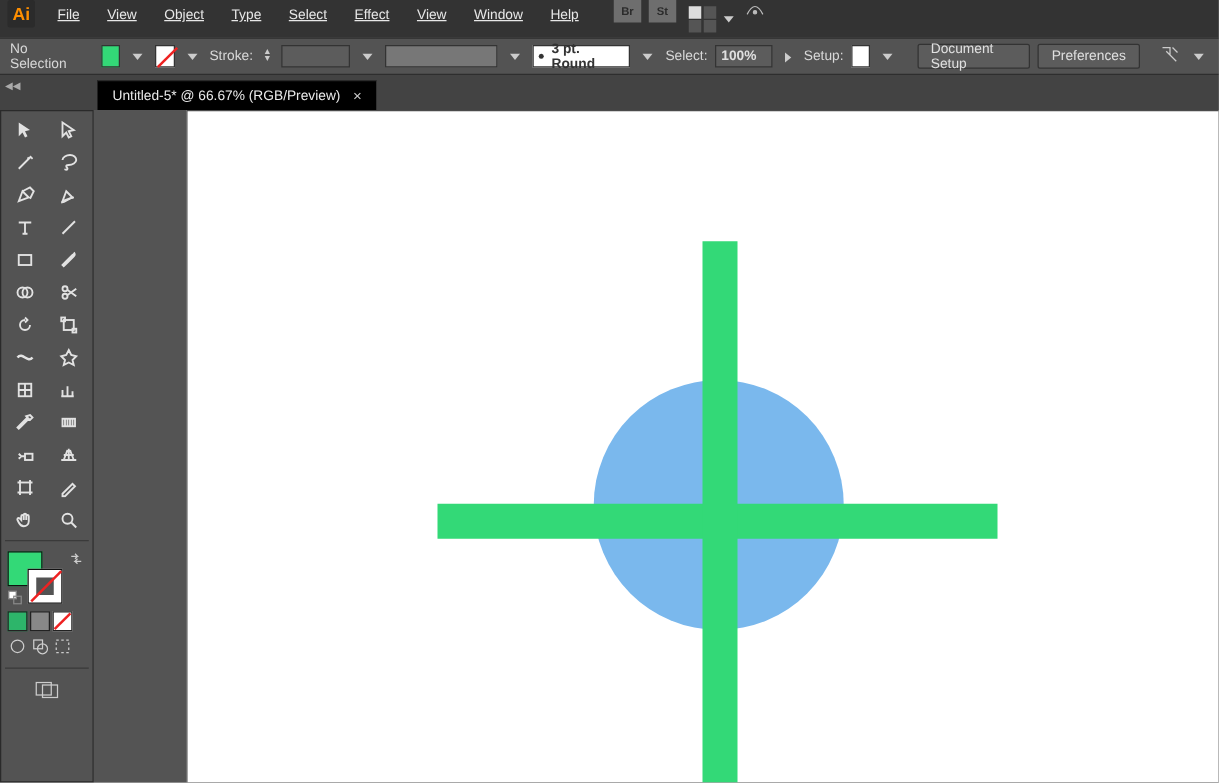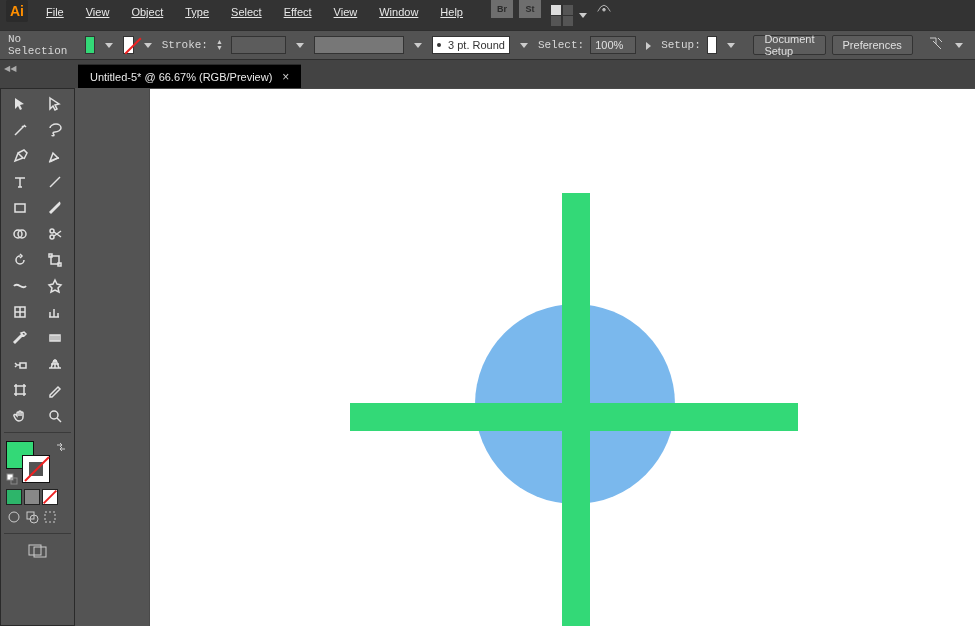--- a/index.html
+++ b/index.html
@@ -13,28 +13,28 @@
 .menu-spacer { flex: 1; }
 .menu-boxicon { width: 22px; height: 18px; background: #6e6e6e; display: flex; align-items: center; justify-content: center; font-size: 9px; font-weight: bold; color: #2b2b2b; margin: 0 2px; }
 .ws-switch { display: flex; align-items: center; margin: 0 6px; gap: 2px; }
 .ws-box { width: 10px; height: 10px; }
 .ws-box.on { background: #ddd; }
 .ws-box.off { background: #555; }
 .ws-dd { margin-left: 4px; }
 
 
 .controlbar { height: 30px; background: #535353; display: flex; align-items: center; padding: 0 8px; gap: 6px; border-top: 1px solid #2e2e2e; border-bottom: 1px solid #2e2e2e; }
-.ctrl-label { color: #d8d8d8; font-size: 11px; font-family: Liberation Mono, monospace; }
+.ctrl-label { color: #d8d8d8; font-size: 11px; }
 .swatch { width: 18px; height: 18px; border: 1px solid #333; display:inline-block; vertical-align: middle; }
 .swatch.fill { background: #33d977; }
 .swatch.stroke { background: #fff; position: relative; }
 .swatch.stroke::after { content:""; position:absolute; left:-2px; top:8px; width:22px; height:2px; background:#e22; transform:rotate(-45deg);}
 .dd-arrow { font-size: 9px; color: #ccc; padding: 0 4px; cursor: pointer; }
 .stroke-spin { display: flex; flex-direction: column; font-size: 7px; line-height: 6px; color: #ccc; padding: 0 2px; cursor:pointer;}
-.ctrl-field { height: 18px; background: #5c5c5c; border: 1px solid #333; padding: 0 4px; display:flex; align-items:center; font-size: 11px; min-width: 40px;}
+.ctrl-field { height: 18px; background: #5c5c5c; border: 1px solid #333; padding: 0 4px; display:flex; align-items:center; font-size: 11px; min-width: 40px; font-weight: bold;}
 .ctrl-field.w90 { min-width: 90px; background: #777; }
 .ctrl-field.white { background:#fff; color:#333; min-width: 78px; justify-content: space-between;}
 .ctrl-btn { height: 20px; background: #5c5c5c; border: 1px solid #333; border-radius: 2px; padding: 0 10px; display:flex; align-items:center; cursor:pointer; }
 .style-swatch { width: 18px; height: 18px; background:#fff; border:1px solid #333; }
 
 
 .tabbar { height: 28px; background: #434343; display:flex; align-items:flex-end; padding-left: 78px; }
 .collapse-handle { position:absolute; left:4px; top:64px; width:12px; height:10px; color:#aaa; font-size:8px;}
 .doc-tab { height: 24px; background: #000000; padding: 0 12px; display:flex; align-items:center; gap: 10px; font-size: 11px; color:#eaeaea; border-top:1px solid #2a2a2a;}
 .doc-tab .close { cursor:pointer; font-size:12px; color:#ccc; }

